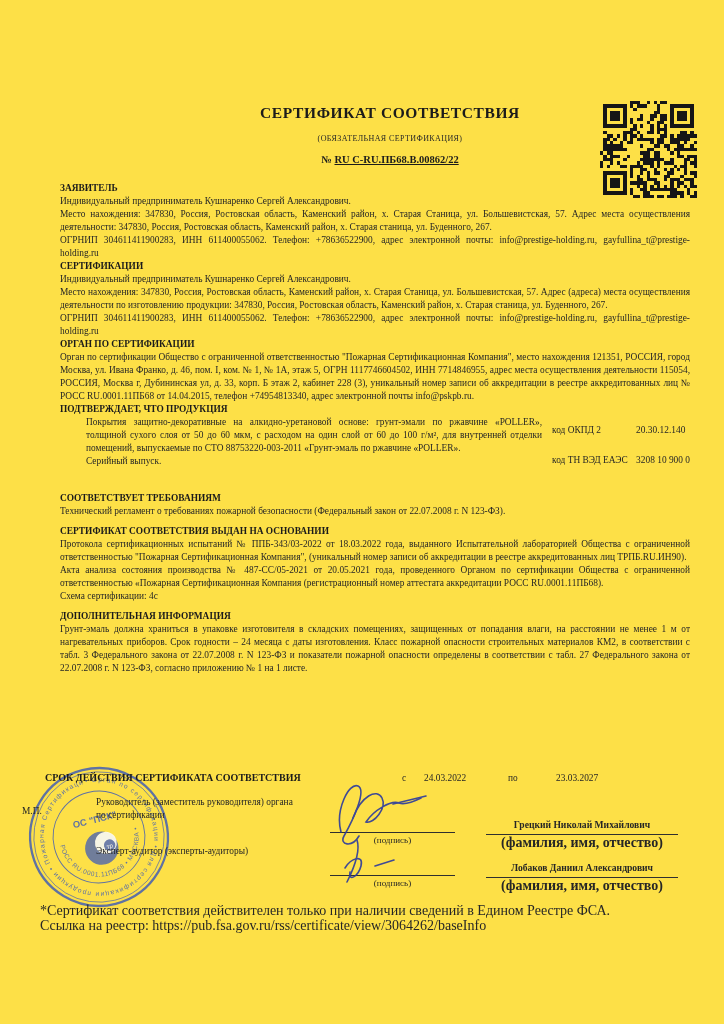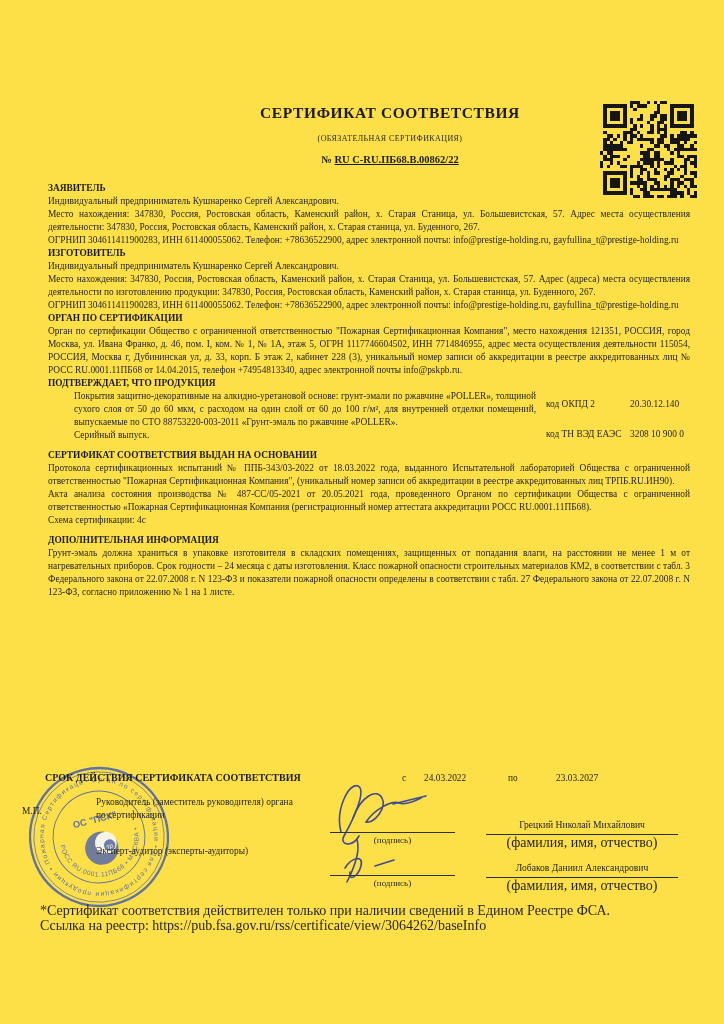--- a/index.html
+++ b/index.html
@@ -1,18 +1,18 @@
 <!DOCTYPE html>
 <html><head>
 <meta charset="utf-8">
 <style>
   html,body{margin:0;padding:0;background:#ffffff;}
   .page{position:relative;width:724px;height:1024px;background:#fde047;overflow:hidden;
         font-family:"Liberation Serif","DejaVu Serif",serif;color:#262626;}
-  .content{padding:0 34px 0 48px;}
+  .content{padding:0 34px 0 60px;}
   .header{text-align:center;padding-top:104px;padding-left:56px;}
   .title{font-size:15.5px;font-weight:bold;letter-spacing:.6px;color:#1b1b1b;}
   .subtitle{font-size:8px;margin-top:12px;letter-spacing:.4px;}
   .number{font-size:10.5px;font-weight:bold;margin-top:11px;color:#1b1b1b;}
   .number .num-val{text-decoration:underline;}
   .qr{position:absolute;top:101px;right:27px;width:97px;height:97px;}
   .qr svg{width:100%;height:100%;}
   .section{margin:0;}
   .h{font-weight:bold;font-size:10px;line-height:13px;color:#1b1b1b;margin:0;}
   .section p{margin:0;font-size:9.4px;line-height:13px;text-align:justify;}
@@ -35,21 +35,21 @@
   .v-to-label{left:508px;top:13px;}
   .v-to{left:556px;top:13px;}
   .role1{left:96px;top:36px;width:204px;line-height:13px;}
   .mp{left:22px;top:46px;}
   .role2{left:96px;top:85px;width:170px;line-height:13px;}
   .sigline{border-bottom:1.1px solid #2f2f2f;height:20px;}
   .sig1{left:330px;top:52px;width:125px;}
   .sig1cap{left:330px;top:75px;width:125px;text-align:center;font-size:9px;}
   .sig2{left:330px;top:95px;width:125px;}
   .sig2cap{left:330px;top:118px;width:125px;text-align:center;font-size:9px;}
-  .nameblock{width:192px;text-align:center;}
+  .nameblock{width:192px;text-align:center;font-weight:bold;}
   .name1{left:486px;top:57px;}
   .name2{left:486px;top:100px;}
   .nm{border-bottom:1.1px solid #2f2f2f;font-size:9.6px;line-height:16px;padding-bottom:1px;}
   .nmcap{font-size:14px;line-height:12px;padding-top:2px;}
   .stamp{left:26px;top:4px;width:146px;height:146px;transform:rotate(-14deg);opacity:.88;}
   .sig-overlay{left:295px;top:6px;width:180px;height:128px;}
   .footer{position:absolute;left:40px;top:903px;width:650px;font-size:14px;line-height:15px;}
   .footer p{margin:0;}
 </style>
 </head>
@@ -72,21 +72,21 @@
   <div class="content">
 
     <div class="section sec-applicant">
       <p class="h">ЗАЯВИТЕЛЬ</p>
       <p>Индивидуальный предприниматель Кушнаренко Сергей Александрович.</p>
       <p>Место нахождения: 347830, Россия, Ростовская область, Каменский район, х. Старая Станица, ул. Большевистская, 57. Адрес места осуществления деятельности: 347830, Россия, Ростовская область, Каменский район, х. Старая станица, ул. Буденного, 267.</p>
       <p>ОГРНИП 304611411900283, ИНН 611400055062. Телефон: +78636522900, адрес электронной почты: info@prestige-holding.ru, gayfullina_t@prestige-holding.ru</p>
     </div>
 
     <div class="section">
-      <p class="h">ИЗГОТОВИТЕЛЬ</p>
+      <p class="h">СЕРТИФИКАЦИИ</p>
       <p>Индивидуальный предприниматель Кушнаренко Сергей Александрович.</p>
       <p>Место нахождения: 347830, Россия, Ростовская область, Каменский район, х. Старая Станица, ул. Большевистская, 57. Адрес (адреса) места осуществления деятельности по изготовлению продукции: 347830, Россия, Ростовская область, Каменский район, х. Старая станица, ул. Буденного, 267.</p>
       <p>ОГРНИП 304611411900283, ИНН 611400055062. Телефон: +78636522900, адрес электронной почты: info@prestige-holding.ru, gayfullina_t@prestige-holding.ru</p>
     </div>
 
     <div class="section">
       <p class="h">ОРГАН ПО СЕРТИФИКАЦИИ</p>
       <p>Орган по сертификации Общество с ограниченной ответственностью "Пожарная Сертификационная Компания", место нахождения 121351, РОССИЯ, город Москва, ул. Ивана Франко, д. 46, пом. I, ком. № 1, № 1А, этаж 5, ОГРН 1117746604502, ИНН 7714846955, адрес места осуществления деятельности 115054, РОССИЯ, Москва г, Дубининская ул, д. 33, корп. Б этаж 2, кабинет 228 (3), уникальный номер записи об аккредитации в реестре аккредитованных лиц № РОСС RU.0001.11ПБ68 от 14.04.2015, телефон +74954813340, адрес электронной почты info@pskpb.ru.</p>
     </div>
 
@@ -103,20 +103,24 @@
             <span>20.30.12.140</span>
           </div>
           <div class="code-line second">
             <span class="code-label">код ТН ВЭД ЕАЭС</span>
             <span>3208 10 900 0</span>
           </div>
         </div>
       </div>
     </div>
 
+    <div class="section sec-compliance">
+      <p class="h">СООТВЕТСТВУЕТ ТРЕБОВАНИЯМ</p>
+      <p>Технический регламент о требованиях пожарной безопасности (Федеральный закон от 22.07.2008 г. N 123-ФЗ).</p>
+    </div>
 
     <div class="section sec-basis">
       <p class="h">СЕРТИФИКАТ СООТВЕТСТВИЯ ВЫДАН НА ОСНОВАНИИ</p>
       <p>Протокола сертификационных испытаний № ППБ-343/03-2022 от 18.03.2022 года, выданного Испытательной лабораторией Общества с ограниченной ответственностью "Пожарная Сертификационная Компания", (уникальный номер записи об аккредитации в реестре аккредитованных лиц ТРПБ.RU.ИН90).</p>
       <p>Акта анализа состояния производства № 487-СС/05-2021 от 20.05.2021 года, проведенного Органом по сертификации Общества с ограниченной ответственностью «Пожарная Сертификационная Компания (регистрационный номер аттестата аккредитации РОСС RU.0001.11ПБ68).</p>
       <p>Схема сертификации: 4с</p>
     </div>
 
     <div class="section sec-additional">
       <p class="h">ДОПОЛНИТЕЛЬНАЯ ИНФОРМАЦИЯ</p>

